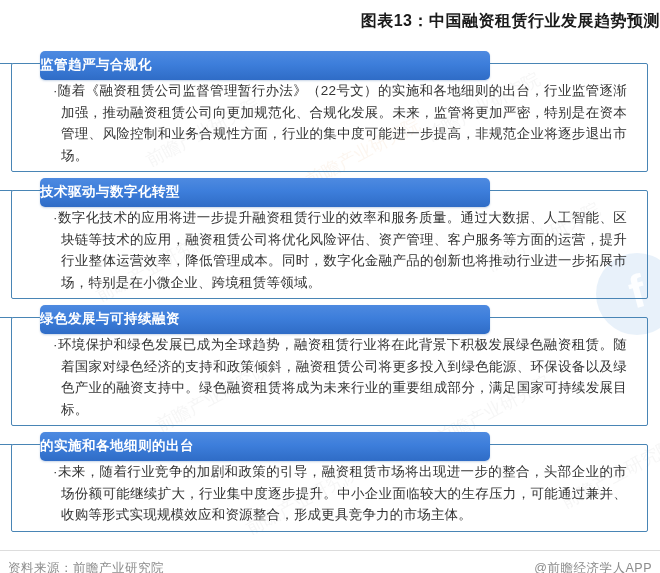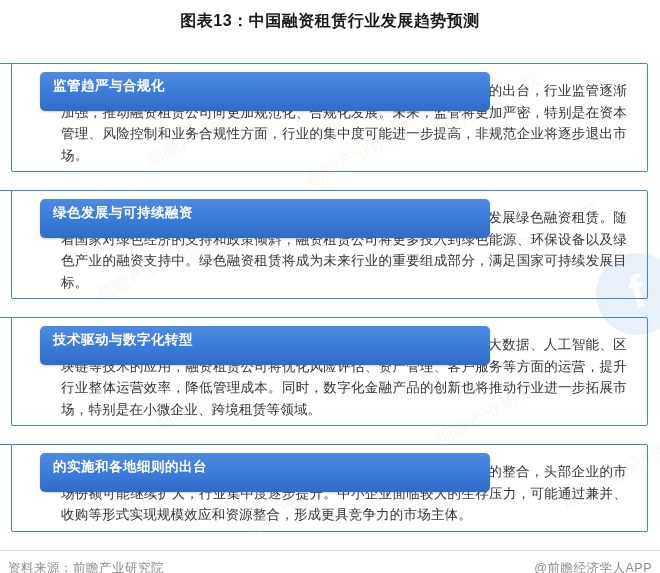--- a/index.html
+++ b/index.html
@@ -15,21 +15,21 @@
   .page{
     position:relative;
     width:660px;height:573px;
     background:#ffffff;
     overflow:hidden;
     font-family:"Liberation Sans","DejaVu Sans",sans-serif;
     color:var(--body-text);
   }
   .page-title{
     padding-top:10px;
-    text-align:center;
+    text-align:right;
     font-size:16px;
     font-weight:bold;
     color:#1a1a1a;
     line-height:22px;
     letter-spacing:0.5px;
   }
   .section{
     position:relative;
     margin:0 12px 18px 11px;
   }
@@ -46,31 +46,29 @@
     content:"";
     position:absolute;
     left:-12.5px;top:-1.5px;
     width:12px;height:1.5px;
     background:var(--box-border);
   }
   .tab{
     position:absolute;
     z-index:2;
     left:29px;top:-12px;
-    width:450px;height:39px;
+    width:450px;height:29px;
     line-height:27px;
-    padding-left:13px;
     border-radius:5px;
     background:linear-gradient(180deg,#4E8AE0 0%,var(--tab-blue) 45%,var(--tab-blue-dark) 100%);
     color:#ffffff;
     font-size:13.5px;
     font-weight:bold;
     letter-spacing:0.5px;
     box-shadow:0 1px 2px rgba(40,90,160,0.25);
-    margin-top:21px;
   }
   .body-text{
     font-size:13.5px;
     line-height:21.5px;
     letter-spacing:0.2px;
     text-align:justify;
     padding-left:8px;
     text-indent:-8px;
     color:var(--body-text);
   }
@@ -139,33 +137,33 @@
   <div class="section first">
     <div class="tab">监管趋严与合规化</div>
     <div class="box">
       <div class="section-content">
         <p class="body-text"><span>·</span><span>随着《融资租赁公司监督管理暂行办法》（22号文）的实施和各地细则的出台，行业监管逐渐加强，推动融资租赁公司向更加规范化、合规化发展。未来，监管将更加严密，特别是在资本管理、风险控制和业务合规性方面，行业的集中度可能进一步提高，非规范企业将逐步退出市场。</span></p>
       </div>
     </div>
   </div>
 
   <div class="section">
-    <div class="tab">绿色发展与可持续融资</div>
+    <div class="tab">技术驱动与数字化转型</div>
     <div class="box">
       <div class="section-content">
-        <p class="body-text"><span>·</span><span>环境保护和绿色发展已成为全球趋势，融资租赁行业将在此背景下积极发展绿色融资租赁。随着国家对绿色经济的支持和政策倾斜，融资租赁公司将更多投入到绿色能源、环保设备以及绿色产业的融资支持中。绿色融资租赁将成为未来行业的重要组成部分，满足国家可持续发展目标。</span></p>
+        <p class="body-text"><span>·</span><span>数字化技术的应用将进一步提升融资租赁行业的效率和服务质量。通过大数据、人工智能、区块链等技术的应用，融资租赁公司将优化风险评估、资产管理、客户服务等方面的运营，提升行业整体运营效率，降低管理成本。同时，数字化金融产品的创新也将推动行业进一步拓展市场，特别是在小微企业、跨境租赁等领域。</span></p>
       </div>
     </div>
   </div>
 
   <div class="section">
-    <div class="tab">技术驱动与数字化转型</div>
+    <div class="tab">绿色发展与可持续融资</div>
     <div class="box">
       <div class="section-content">
-        <p class="body-text"><span>·</span><span>数字化技术的应用将进一步提升融资租赁行业的效率和服务质量。通过大数据、人工智能、区块链等技术的应用，融资租赁公司将优化风险评估、资产管理、客户服务等方面的运营，提升行业整体运营效率，降低管理成本。同时，数字化金融产品的创新也将推动行业进一步拓展市场，特别是在小微企业、跨境租赁等领域。</span></p>
+        <p class="body-text"><span>·</span><span>环境保护和绿色发展已成为全球趋势，融资租赁行业将在此背景下积极发展绿色融资租赁。随着国家对绿色经济的支持和政策倾斜，融资租赁公司将更多投入到绿色能源、环保设备以及绿色产业的融资支持中。绿色融资租赁将成为未来行业的重要组成部分，满足国家可持续发展目标。</span></p>
       </div>
     </div>
   </div>
 
   <div class="section">
     <div class="tab">的实施和各地细则的出台</div>
     <div class="box">
       <div class="section-content">
         <p class="body-text"><span>·</span><span>未来，随着行业竞争的加剧和政策的引导，融资租赁市场将出现进一步的整合，头部企业的市场份额可能继续扩大，行业集中度逐步提升。中小企业面临较大的生存压力，可能通过兼并、收购等形式实现规模效应和资源整合，形成更具竞争力的市场主体。</span></p>
       </div>

